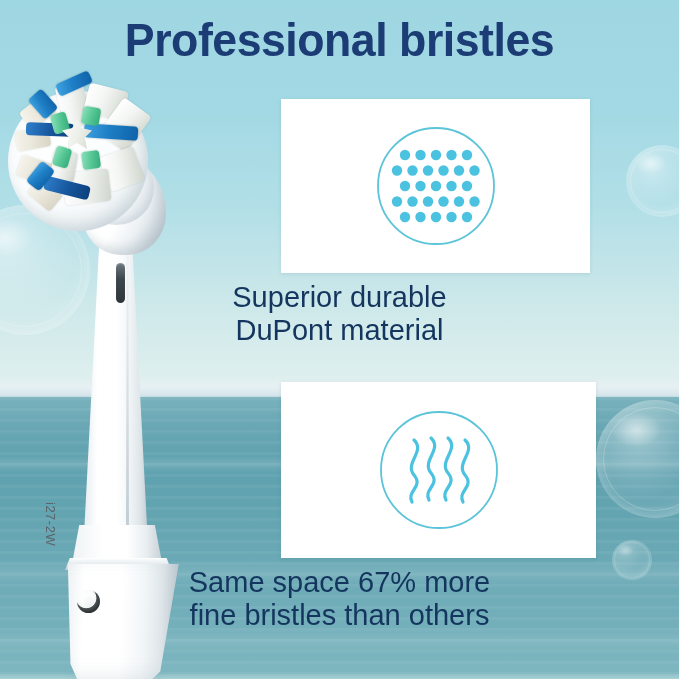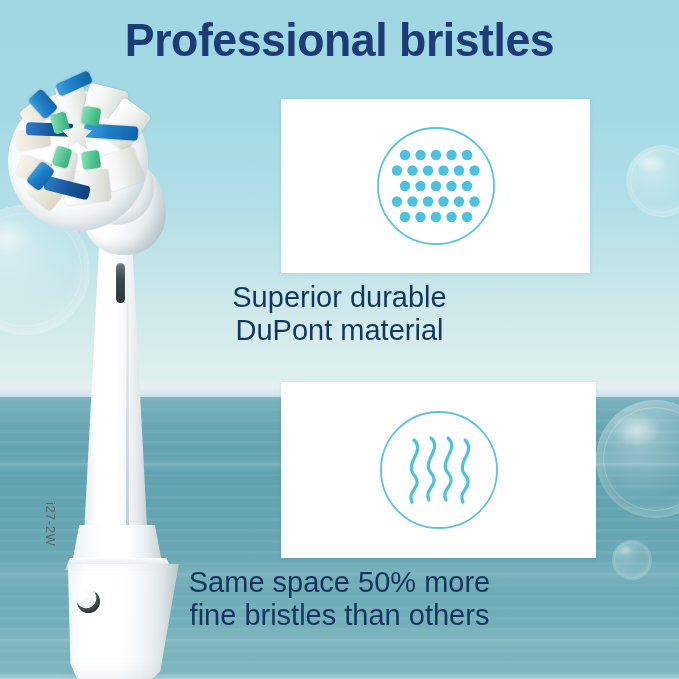--- a/index.html
+++ b/index.html
@@ -392,16 +392,16 @@
         <circle cx="63" cy="63" r="58" fill="none" stroke="#5bc4d8" stroke-width="1.8"></circle>
         <g fill="none" stroke="#4bc2e0" stroke-width="3.2" stroke-linecap="round">
           <path d="M38 33 C 50 44, 28 56, 38 68 C 48 80, 30 84, 36 95"></path>
           <path d="M55 31 C 67 42, 45 54, 55 66 C 65 78, 47 82, 53 93"></path>
           <path d="M72 31 C 84 42, 62 54, 72 66 C 82 78, 64 82, 70 93"></path>
           <path d="M89 33 C 101 44, 79 56, 89 68 C 99 80, 81 84, 87 95"></path>
         </g>
       </svg>
     </div>
   </div>
-  <div class="caption" id="caption-space">Same space 50% more
+  <div class="caption" id="caption-space">Same space 67% more
 fine bristles than others</div>
 
 </div>
 
 </body></html>

